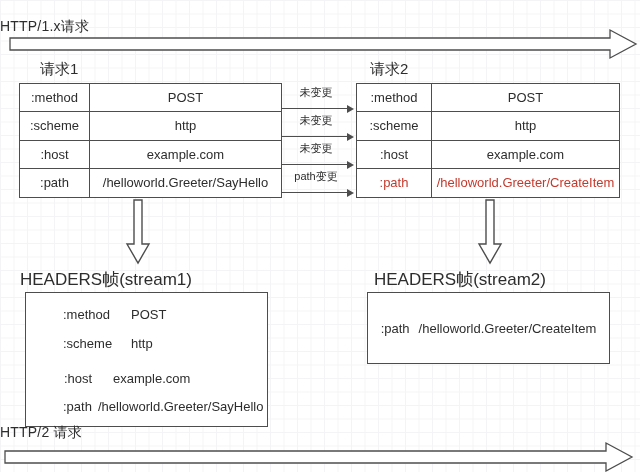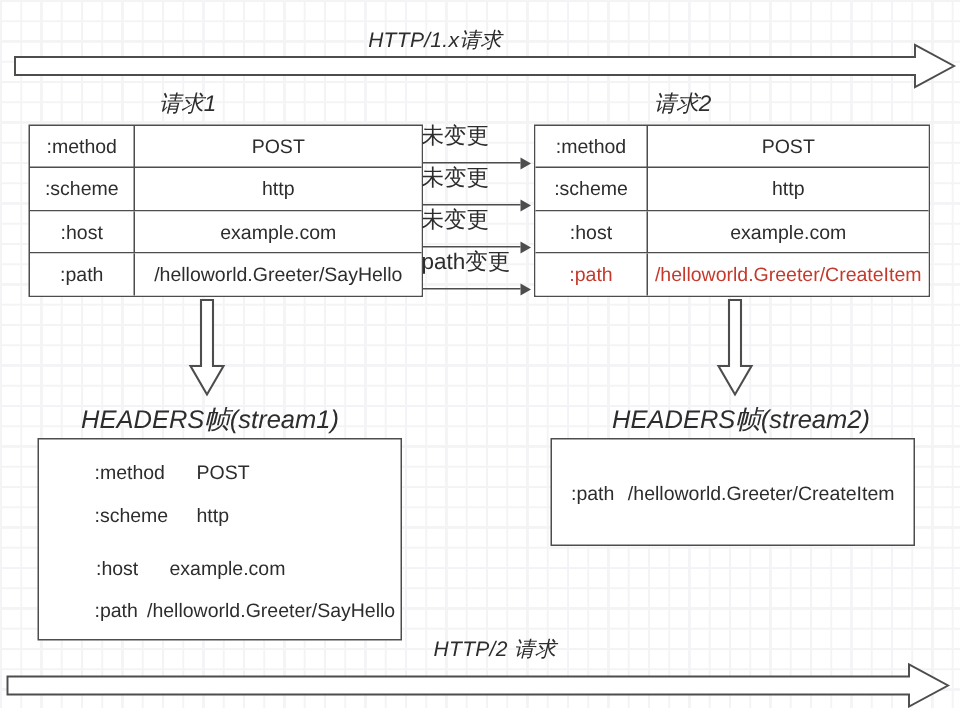--- a/index.html
+++ b/index.html
@@ -9,42 +9,42 @@
     color:#2d2d2d;
     background-color:#ffffff;
     background-image:
       linear-gradient(#f4f4f7 1px, transparent 1px),
       linear-gradient(90deg,#f4f4f7 1px, transparent 1px),
       linear-gradient(#e9e9ee 1px, transparent 1px),
       linear-gradient(90deg,#e9e9ee 1px, transparent 1px);
     background-size:13.5px 13.5px,13.5px 13.5px,27px 27px,27px 27px;
   }
   .abs{position:absolute;}
-  .ctr{text-align:center;font-style:italic;}
+  .ctr{}
   .big-label{font-size:14px;letter-spacing:.2px;}
   .title-label{font-size:15px;}
   .hdr-label{font-size:17px;}
   
   .htable{
     position:absolute;display:grid;background:#fff;
     border:1px solid #4d4d4d;
   }
   .htable .cell{
     display:flex;align-items:center;justify-content:center;
     font-size:13px;line-height:1;background:#fff;
     border-bottom:1px solid #4d4d4d;
   }
   .htable .cell.key{border-right:1px solid #4d4d4d;}
   .htable .cell.last{border-bottom:none;}
   .red{color:#c5392c;}
   
   .chg{position:absolute;left:281px;width:74px;height:24px;}
   .chg .lbl{
-    position:absolute;left:0;right:4px;bottom:9px;text-align:left;
-    font-size:15px;color:#2d2d2d;white-space:nowrap;
+    position:absolute;left:0;right:4px;bottom:9px;text-align:center;
+    font-size:11px;color:#2d2d2d;white-space:nowrap;
   }
   .chg .line{
     position:absolute;left:1px;right:8px;bottom:0;height:0;
     border-top:1px solid #4d4d4d;
   }
   .chg .head{
     position:absolute;right:1px;bottom:-4px;width:0;height:0;
     border-left:7px solid #4d4d4d;
     border-top:4.5px solid transparent;border-bottom:4.5px solid transparent;
   }

